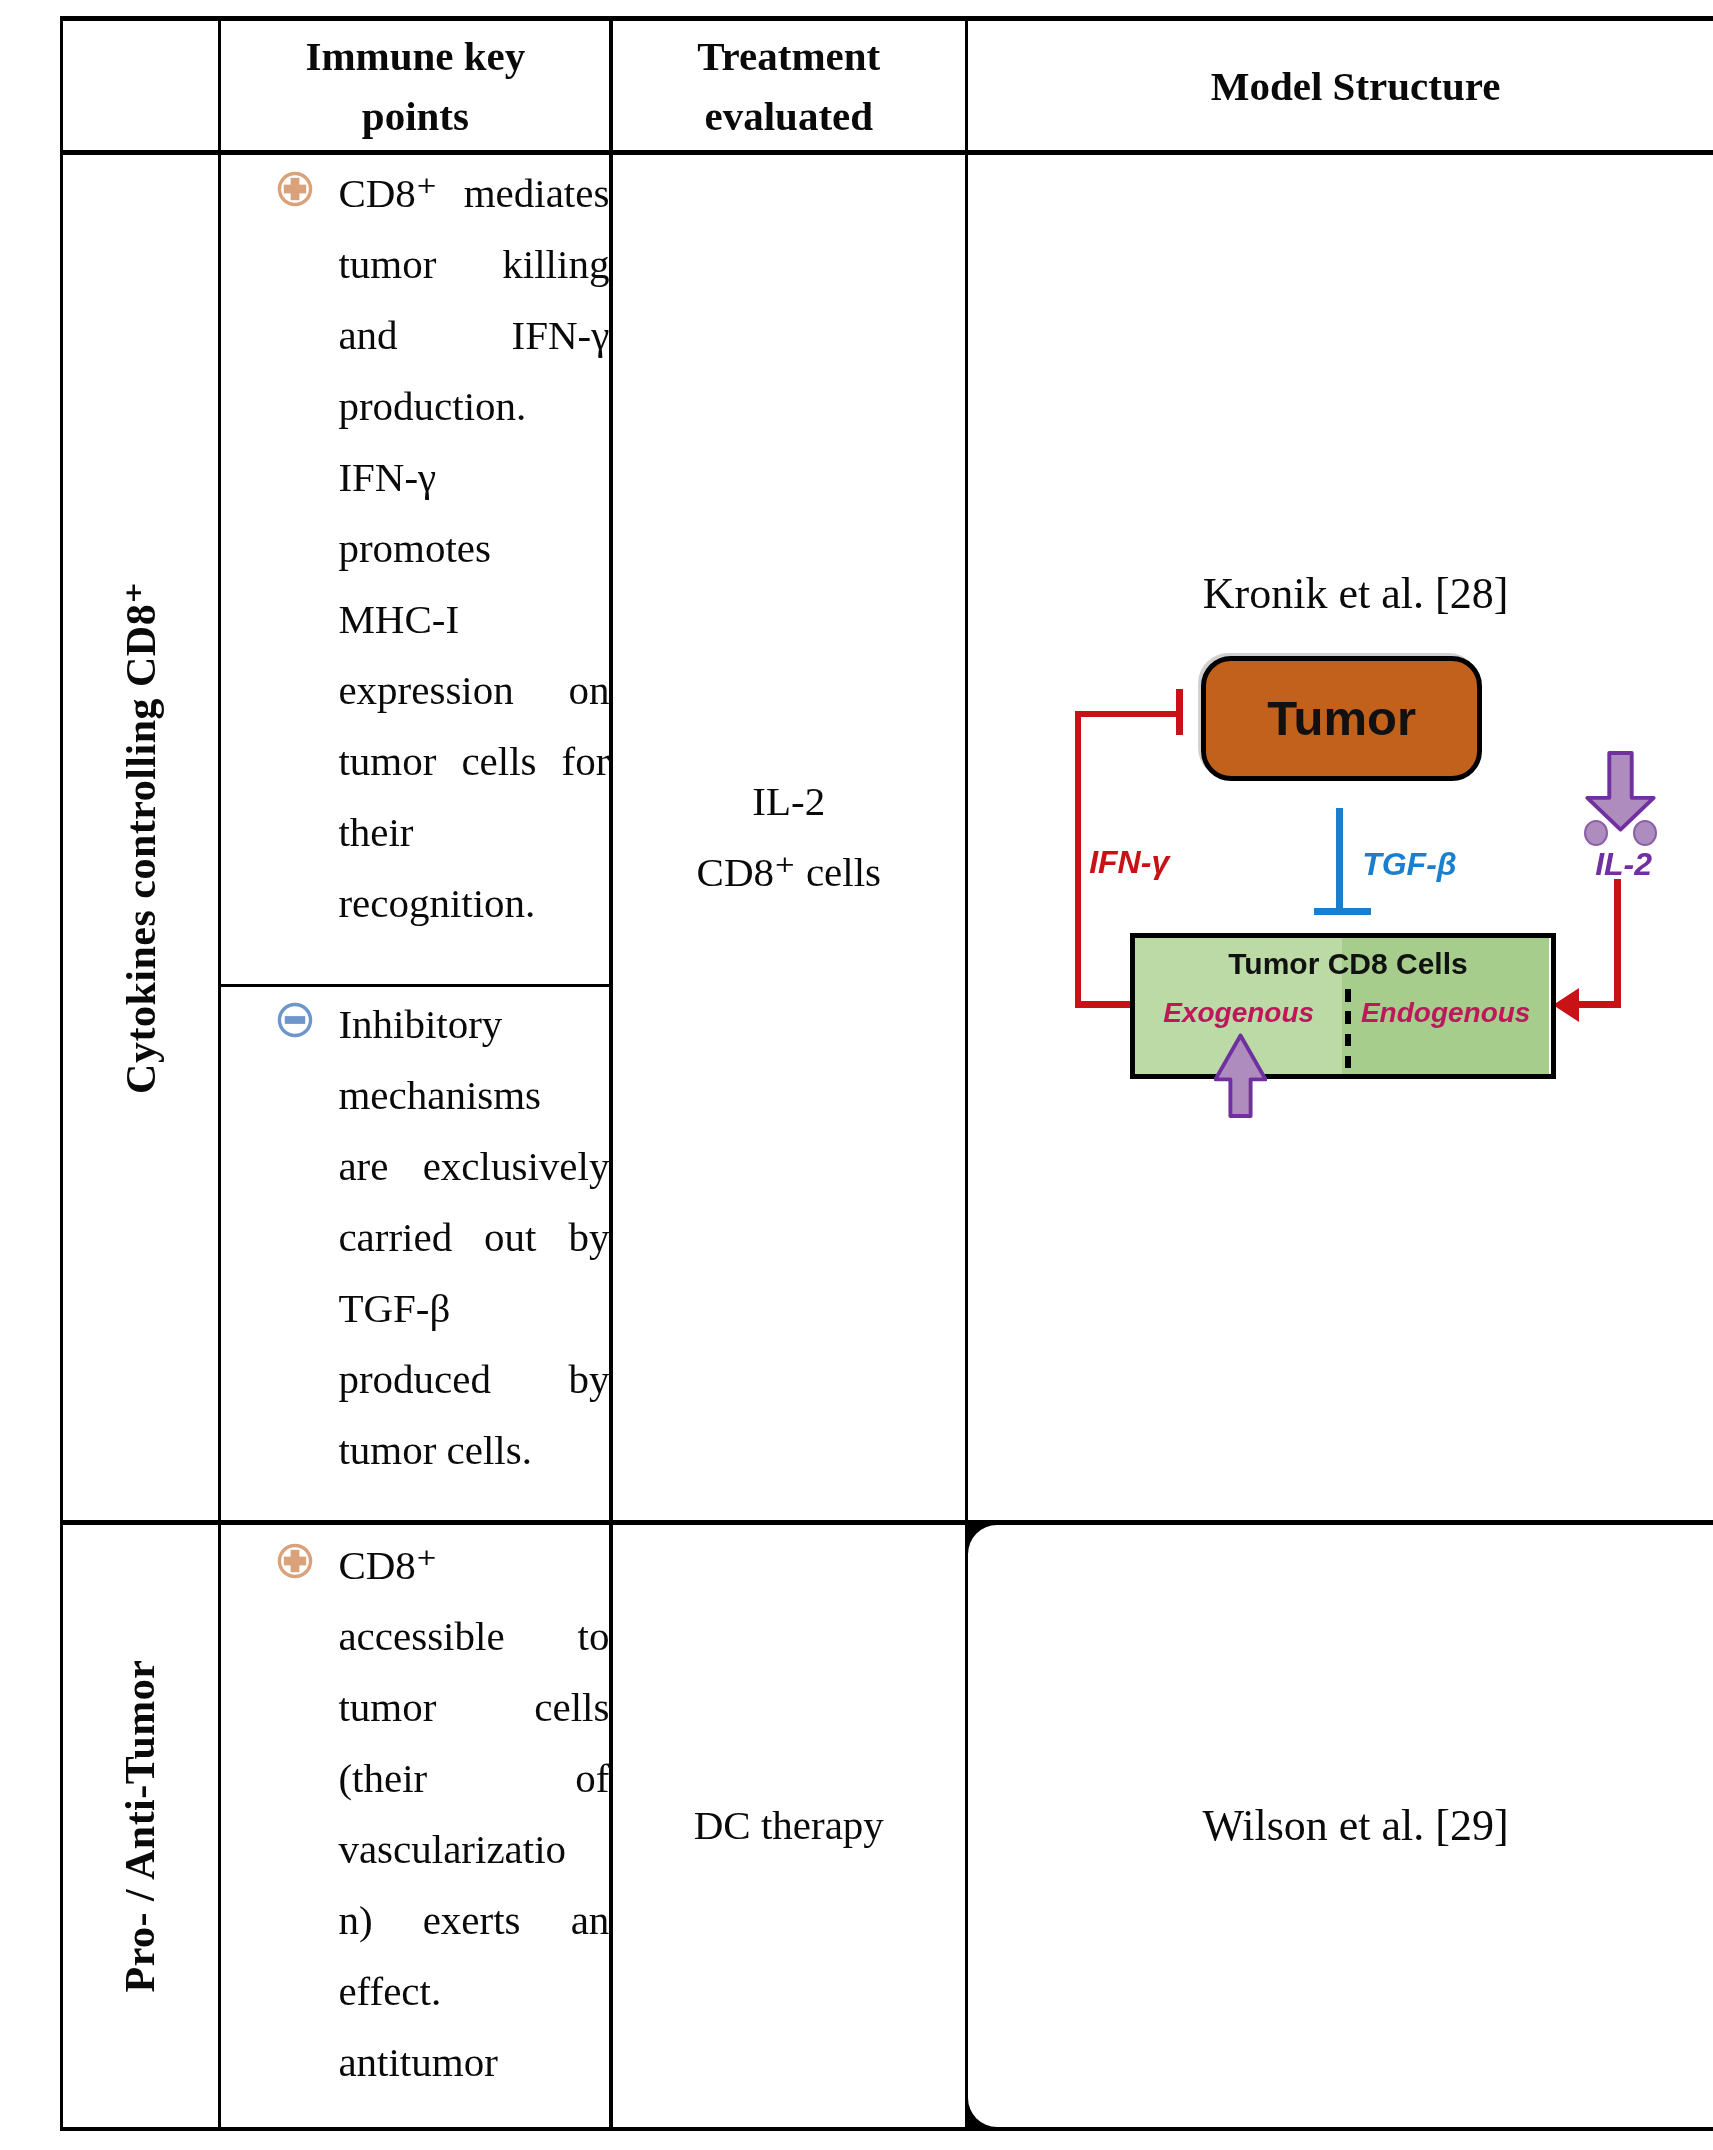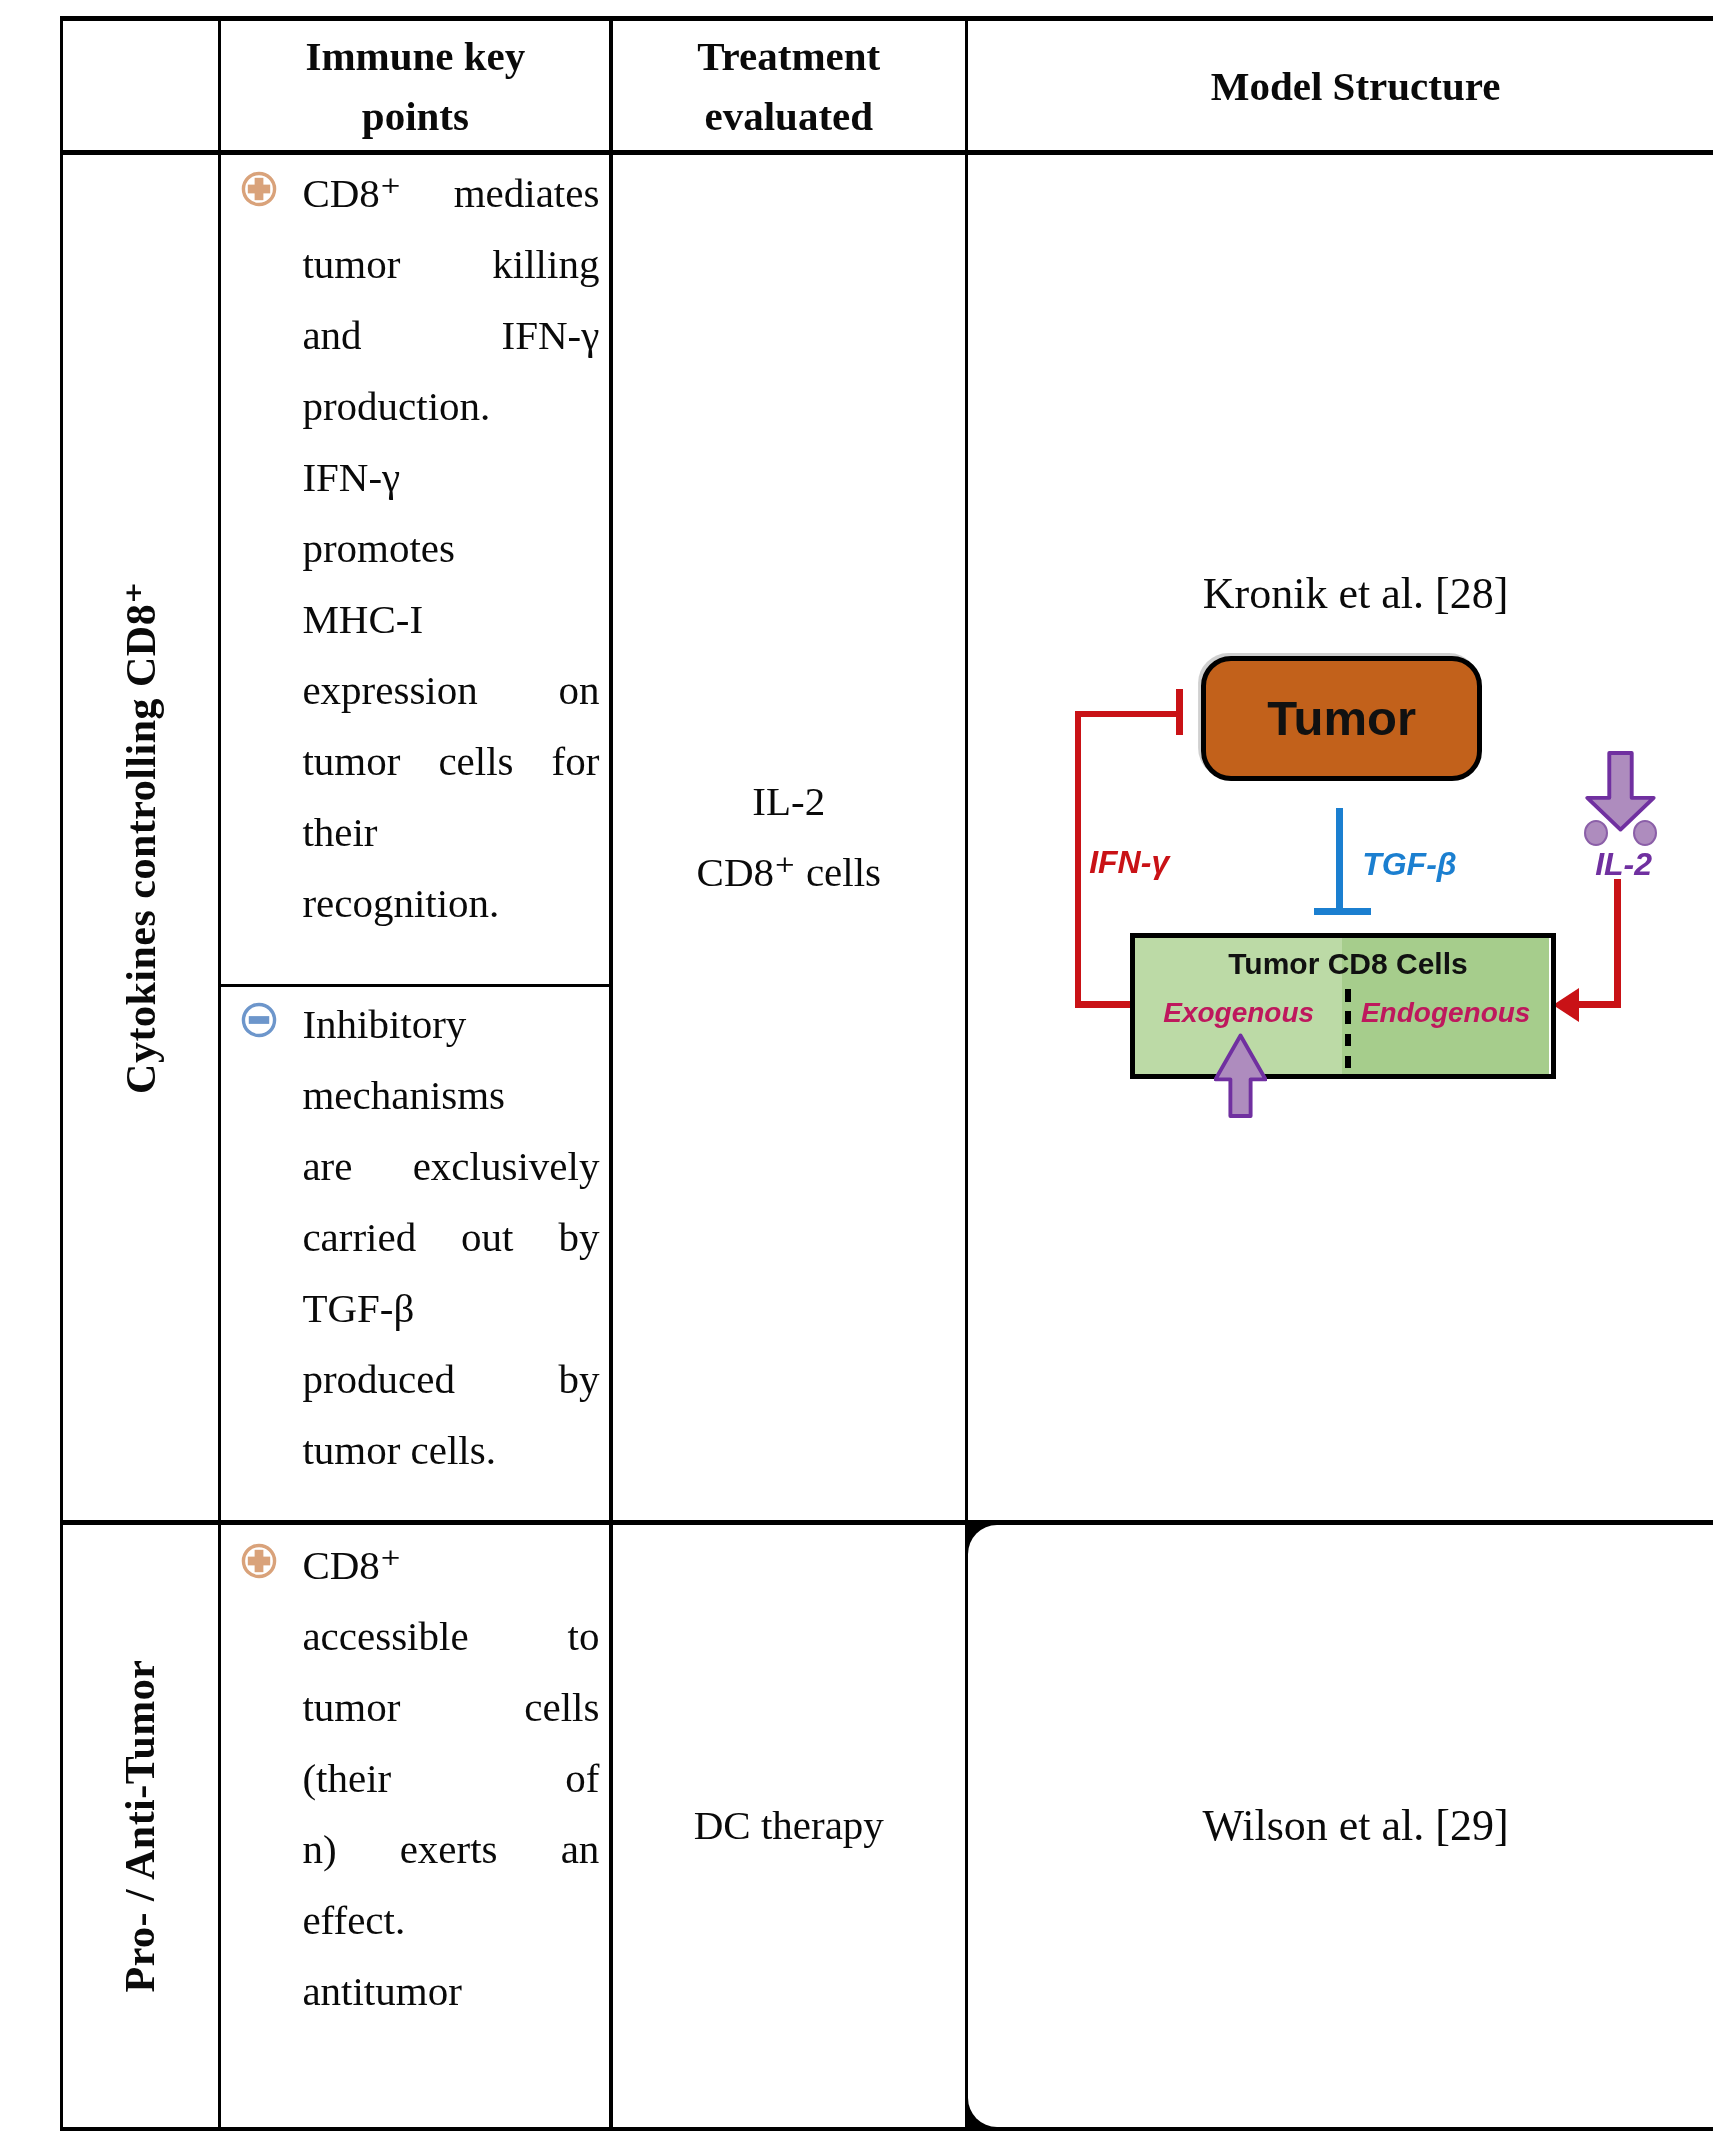--- a/index.html
+++ b/index.html
@@ -10,21 +10,21 @@
        display:grid;grid-template-columns:155px 388px 352px 1fr;grid-template-rows:129px 1365px 1fr;
        gap:4.9px 3.4px;margin-left:44px;}
   .cell{background:#fff;position:relative;box-sizing:border-box;}
   .hdr{display:flex;flex-direction:column;align-items:center;justify-content:center;
        font-weight:bold;font-size:41px;line-height:60px;text-align:center;}
   .rotcell{display:flex;align-items:center;justify-content:center;}
   .rot{transform:rotate(-90deg);white-space:nowrap;font-weight:bold;font-size:42px;letter-spacing:0.5px;}
   
   .kpstack{display:flex;flex-direction:column;height:100%;}
   .subdiv{height:2.9px;background:#000;flex:none;}
-  .bullet{display:flex;align-items:flex-start;}
+  .bullet{display:flex;align-items:flex-start;padding-left:36px;}
   .sub1{flex:none;height:829px;padding-top:2.9px;box-sizing:border-box;}
   .sub2{flex:1;padding-top:1.9px;}
   .b-icon{flex:none;width:36px;height:36px;margin:13.6px 0 0 20px;}
   .btxt{width:297px;margin-left:25px;font-size:41px;line-height:71px;}
   .btxt .line{height:71px;}
   .btxt .just{display:flex;justify-content:space-between;}
   .padtop{padding-top:4.9px;}
   
   .centercell{display:flex;flex-direction:column;align-items:center;justify-content:center;
               font-size:41px;line-height:71px;text-align:center;}
@@ -219,20 +219,21 @@
               <span>to</span>
             </div>
             <div class="line just">
               <span>tumor</span>
               <span>cells</span>
             </div>
             <div class="line just">
               <span>(their</span>
               <span>of</span>
             </div>
+            <div class="line">vascularizatio</div>
             <div class="line just">
               <span>n)</span>
               <span>exerts</span>
               <span>an</span>
             </div>
             <div class="line">effect.</div>
             <div class="line">antitumor</div>
           </div>
       </div>
     </div>

